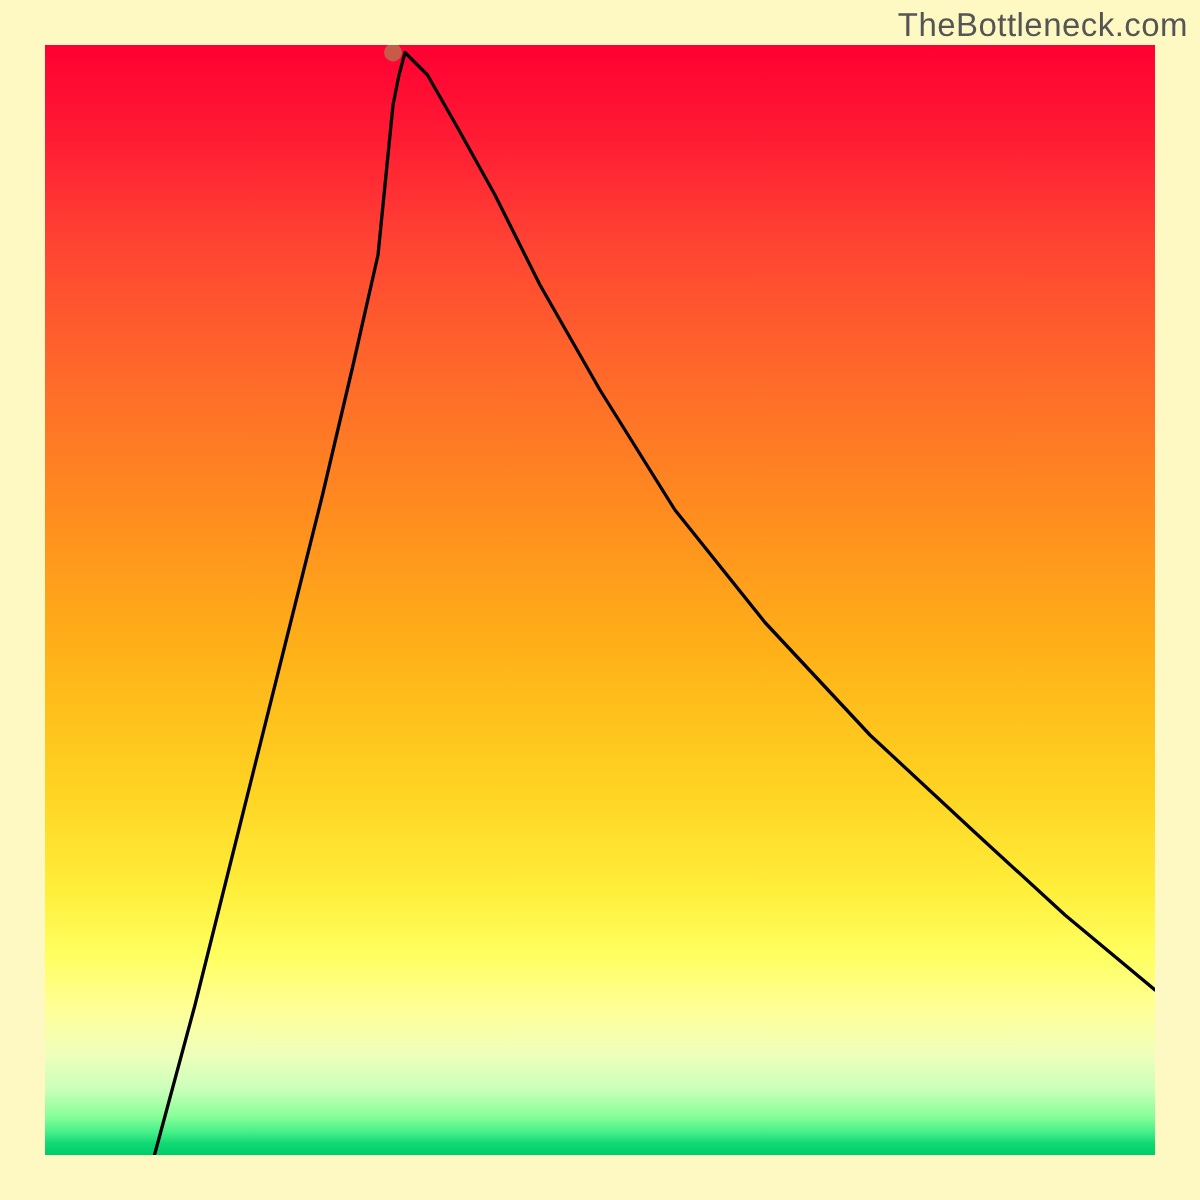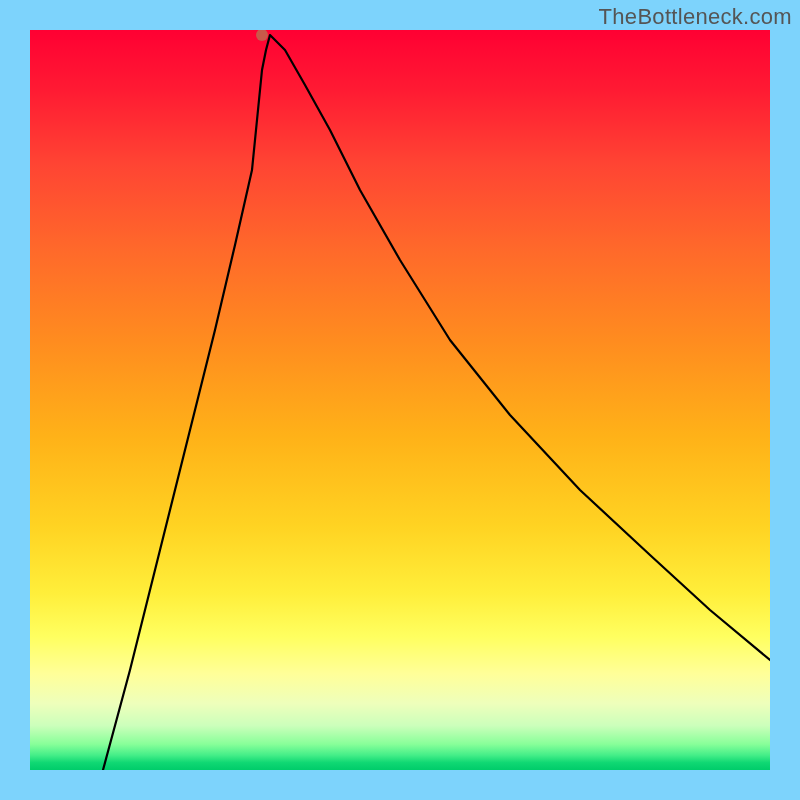--- a/index.html
+++ b/index.html
@@ -10,21 +10,21 @@
     background: #000;
     overflow: hidden;
     font-family: Arial, Helvetica, sans-serif;
   }
   .frame {
     position: absolute;
     top: 0;
     left: 0;
     width: 800px;
     height: 800px;
-    background: #7dd3fc;
+    background: #fef9c3;
   }
   .plot-area {
     position: absolute;
     top: 30px;
     left: 30px;
     width: 740px;
     height: 740px;
     background: linear-gradient(to bottom,
       #ff0033 0%,
       #ff1a33 8%,

